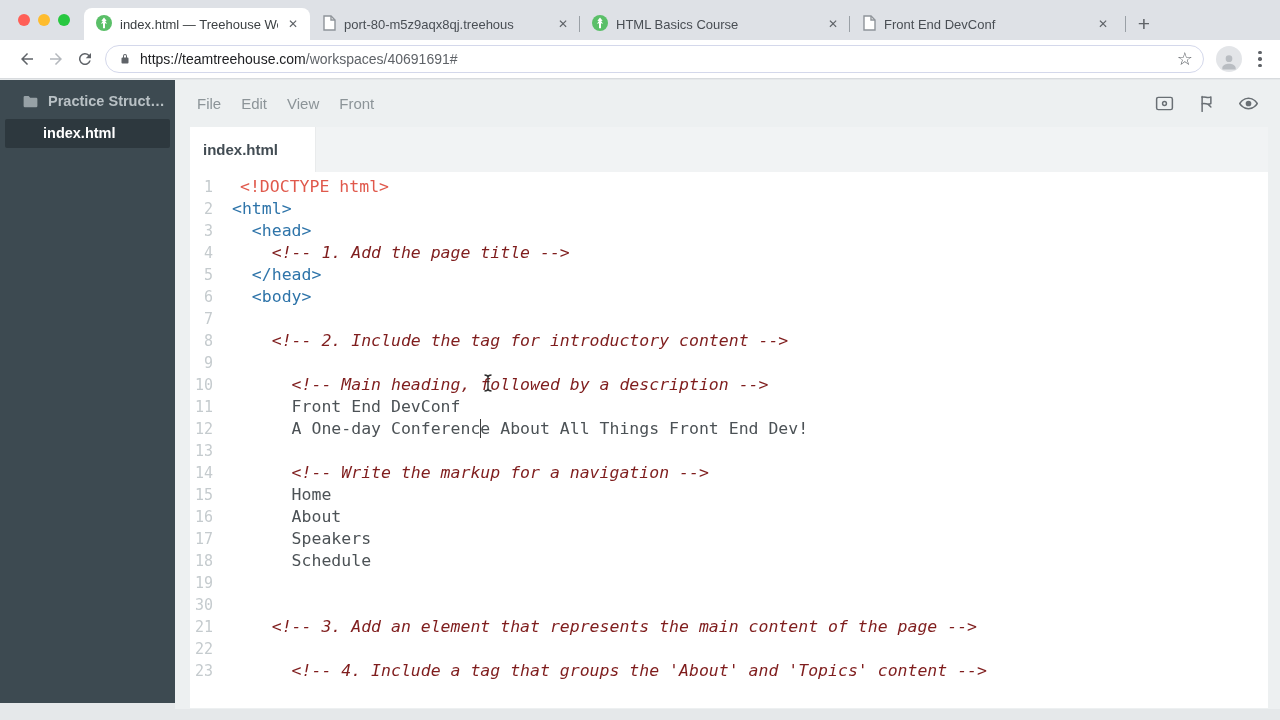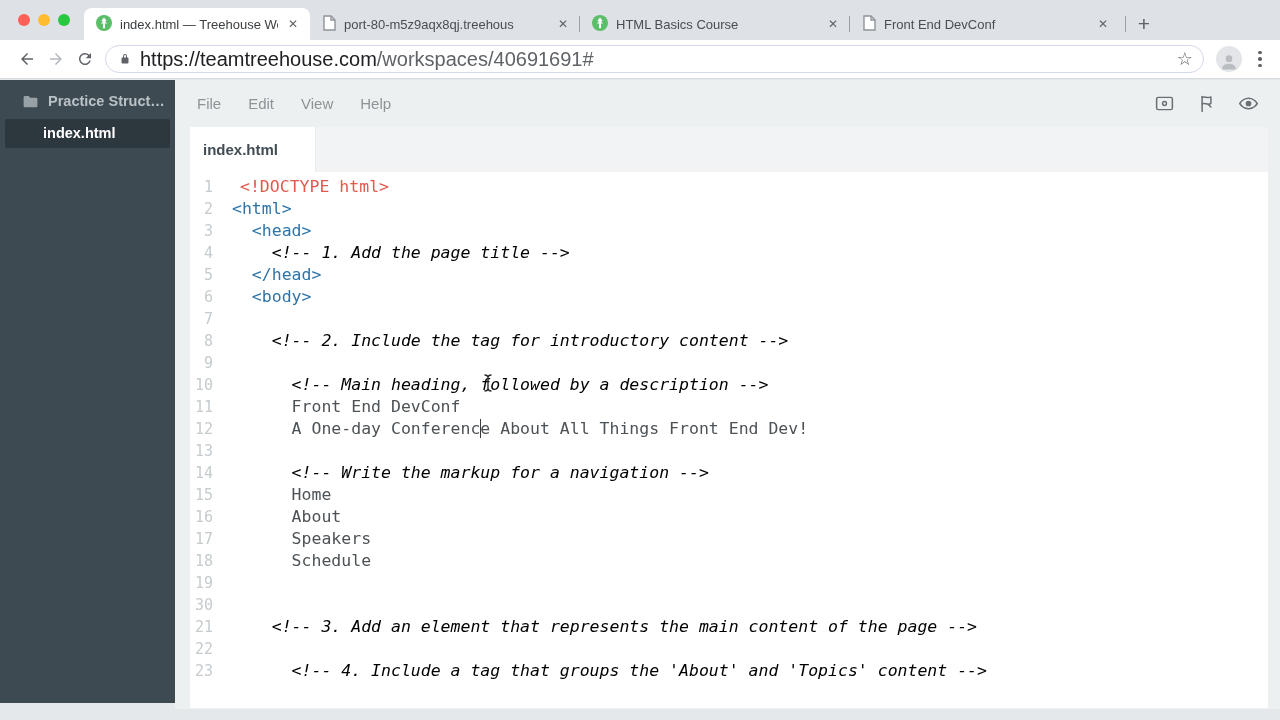--- a/index.html
+++ b/index.html
@@ -19,21 +19,21 @@
   .sep::before { content:""; position:absolute; left:-1px; top:8px; height:16px; width:1px; background:#9aa0a6; }
   .newtab { width:30px; height:32px; display:flex; align-items:center; justify-content:center; font-size:21px; font-weight:300; color:#5f6368; position:relative; margin-left:9px; }
   .newtab::before { content:""; position:absolute; left:-4px; top:8px; height:16px; width:1px; background:#9aa0a6; }
 
   .toolbar { height:39px; background:#fff; border-bottom:1px solid #d8dbde; display:flex; align-items:center; padding:0 8px 0 12px; }
   .navbtn { width:29px; height:28px; display:flex; align-items:center; justify-content:center; color:#5f6368; }
   .navbtn.disabled { color:#b4b8bd; }
   .navbtn svg { width:18px; height:18px; fill:currentColor; }
   .omnibox { flex:1; height:28px; border:1px solid #d4d8eb; border-radius:15px; display:flex; align-items:center; gap:9px; padding:0 10px 0 13px; margin:0 8px 0 6px; }
   .lock-icon svg { width:12px; height:14px; fill:#5f6368; display:block; }
-  .url { flex:1; font-size:20px; color:#202124; white-space:nowrap; overflow:hidden; }
+  .url { flex:1; font-size:14px; color:#202124; white-space:nowrap; overflow:hidden; }
   .url .path { color:#5f6368; }
   .star { font-size:18px; color:#5f6368; line-height:1; }
   .avatar { width:26px; height:26px; border-radius:50%; background:#e3e5e8; display:flex; align-items:flex-end; justify-content:center; overflow:hidden; margin:0 6px 0 4px; }
   .avatar svg { width:20px; height:20px; fill:#b9bdc2; }
   .kebab { width:24px; height:24px; display:flex; flex-direction:column; align-items:center; justify-content:center; gap:3px; }
   .kebab i { width:3.5px; height:3.5px; border-radius:50%; background:#5f6368; }
 
   
   .workspace { position:absolute; left:0; top:80px; width:1280px; height:640px; }
   .sidebar { position:absolute; left:0; top:0; width:175px; height:623px; background:#3d4a51; }
@@ -51,21 +51,21 @@
   .panel { position:absolute; left:15px; right:12px; top:47px; height:581px; background:#ffffff; }
   .etabbar { height:45px; background:#f1f3f4; display:flex; }
   .etab { width:126px; background:#ffffff; display:flex; align-items:center; padding-left:13px; font-size:15px; font-weight:700; color:#424c53; border-right:1px solid #e9ebec; }
 
   .codearea { height:509px; padding-top:4px; overflow:hidden; font-family:"DejaVu Sans Mono",monospace; font-size:16.5px; line-height:22px; position:relative; }
   .line { height:22px; display:flex; white-space:pre; }
   .ln { width:23px; flex:none; text-align:right; color:#c5cbce; font-size:15px; line-height:22px; }
   .codetext { margin-left:19px; }
   .c-doctype { color:#e0594c;margin-left:8px; }
   .c-tag { color:#2e74a9; }
-  .c-comment { color:#000000; font-style:italic;text-align:right; }
+  .c-comment { color:#7f1d1d; font-style:italic;text-align:right; }
   .c-plain { color:#4c5256; }
   .caret { display:inline-block; width:1.5px; height:19px; background:#3a3a3a; vertical-align:middle; margin:0 -1px 2px -0.5px; }
 
   .statusbar { position:absolute; left:0; right:0; bottom:0; height:27px; background:#fafbfb; border-top:1px solid #e1e4e6; display:flex; align-items:center; font-size:13.5px; color:#6f767b; padding:0 16px 0 13px; }
   .statusbar .left { flex:1; }
   .statusbar .lang { margin-right:26px; }
 
   .ibeam { position:absolute; left:483px; top:374px; width:10px; height:18px; }
   .ibeam svg { width:10px; height:18px; stroke:#2f2f2f; stroke-width:1.4; fill:none; }
 </style>
@@ -159,25 +159,25 @@
       <svg viewBox="0 0 24 20">
           <path d="M1 3a2 2 0 0 1 2-2h6l2.5 3H21a2 2 0 0 1 2 2v11a2 2 0 0 1-2 2H3a2 2 0 0 1-2-2V3z"></path>
         </svg>
       <span>Practice Struct…</span>
     </div>
     <div class="file-row">index.html</div>
   </div>
 
   <div class="main">
     <div class="menubar">
-      <span style="display:flex;gap:27px;">
+      <span style="display:flex;gap:20px;">
           <span class="menu-item">File</span>
           <span class="menu-item">Edit</span>
           <span class="menu-item">View</span>
-          <span class="menu-item">Help</span>
+          <span class="menu-item">Front</span>
         </span>
       <span class="spacer"></span>
       <span class="editor-icons">
         <svg viewBox="0 0 24 24">
             <rect x="3" y="5" width="18" height="14" rx="2"></rect>
             <circle cx="12" cy="12" r="2.2"></circle>
             <path d="M3 9h18" stroke-width="0"></path>
           </svg>
         <svg viewBox="0 0 24 24">
             <path d="M7 21V4"></path>

